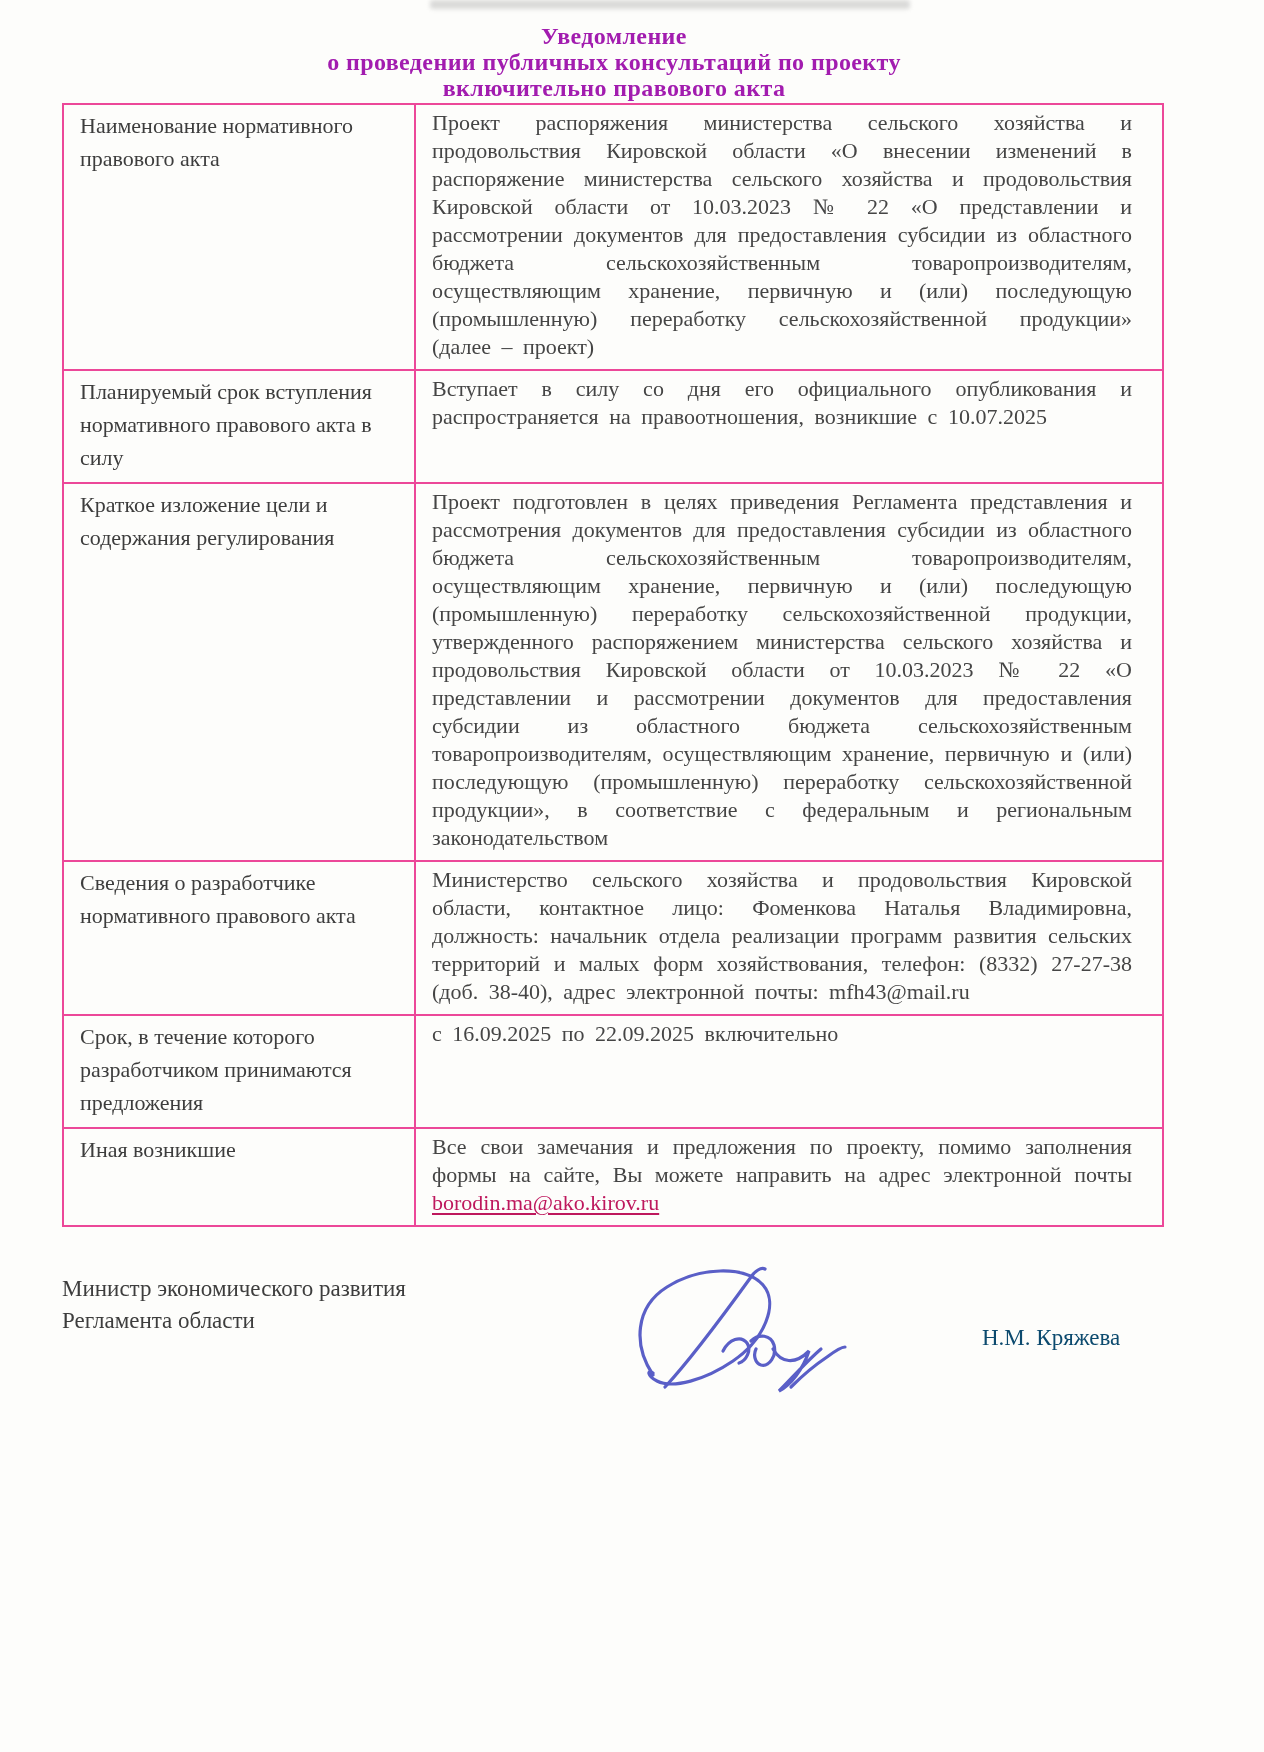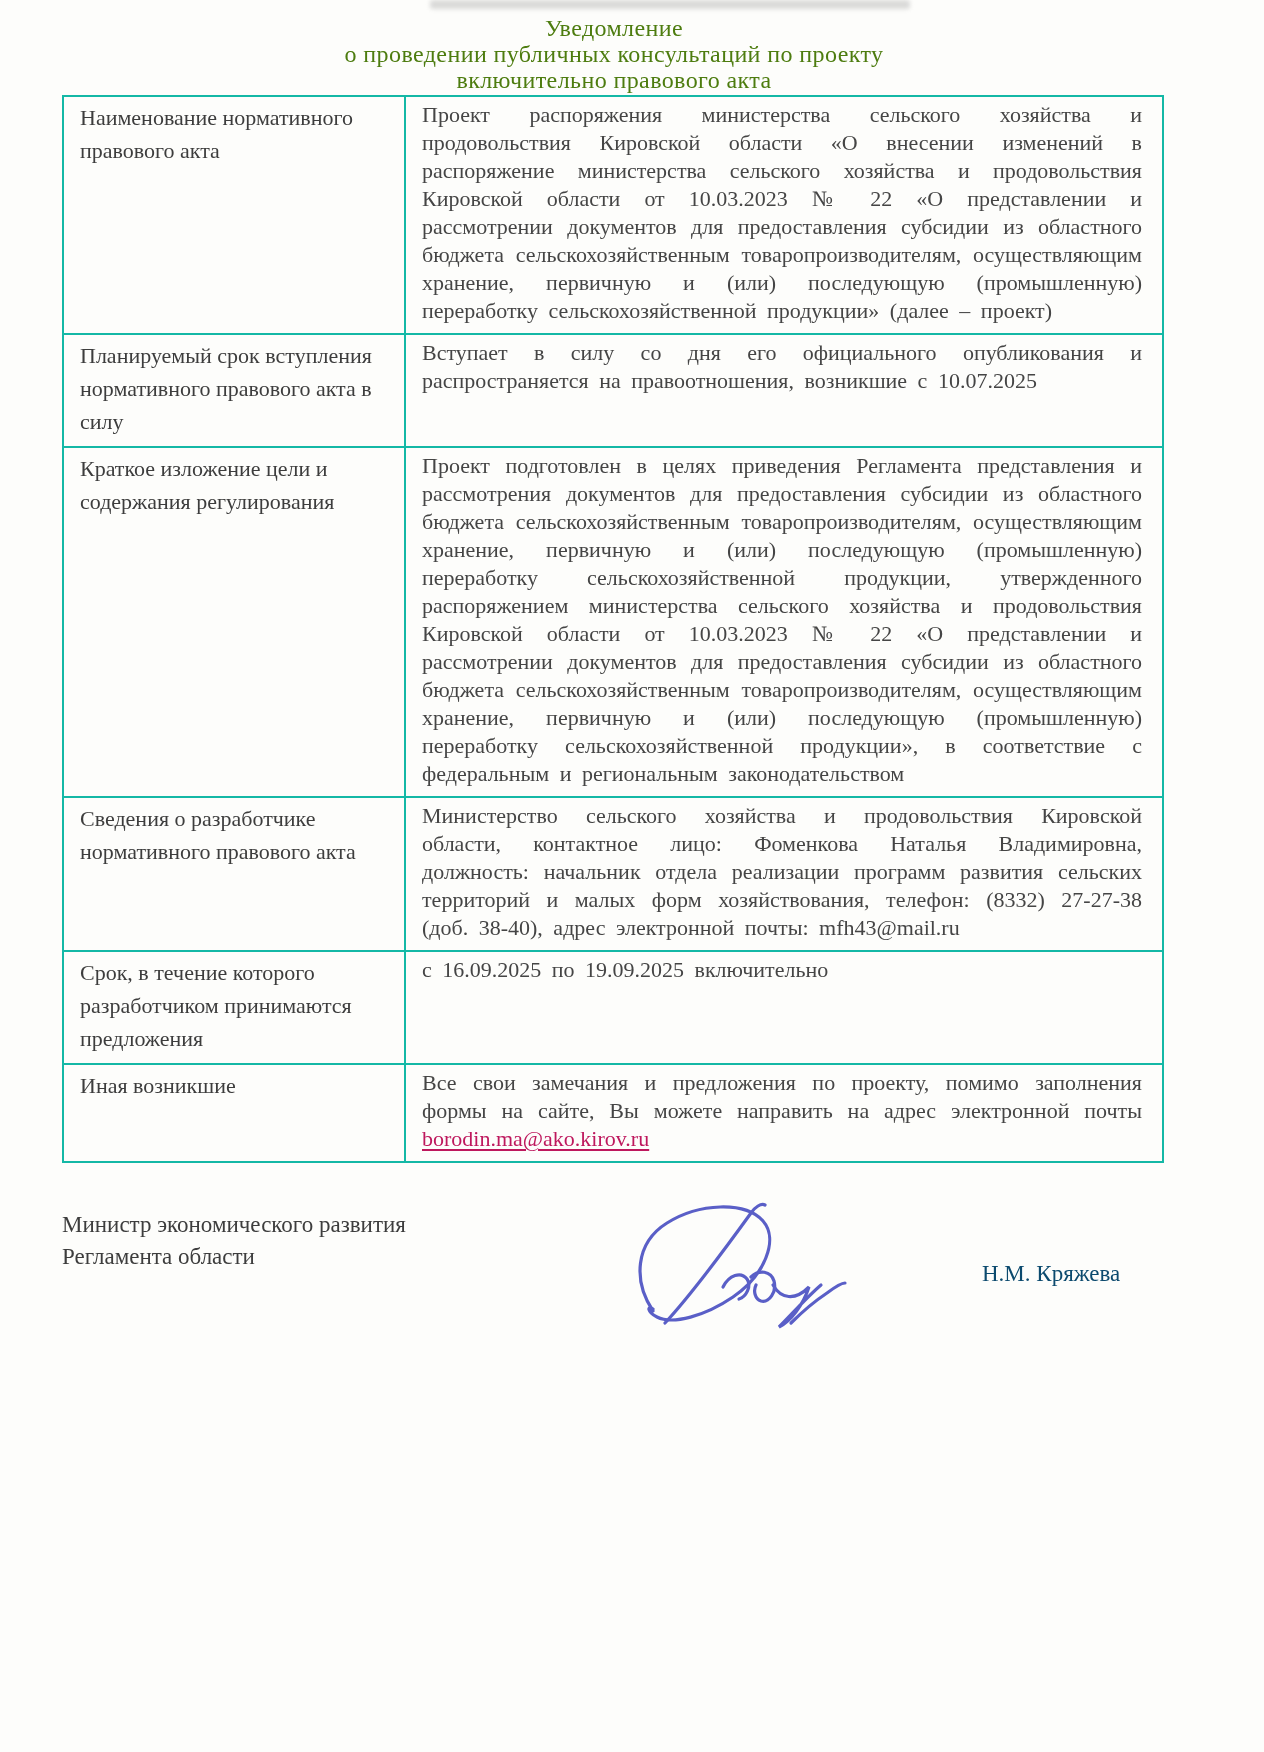--- a/index.html
+++ b/index.html
@@ -24,43 +24,43 @@
   .scan-artifact-top {
     position: absolute;
     top: 0; left: 430px;
     width: 480px; height: 9px;
     background: #9a9a9a;
     opacity: .35;
     filter: blur(2px);
     border-radius: 3px;
   }
   .doc-title {
-    padding-top: 16px;
+    padding-top: 24px;
     width: 1104px;
     margin-left: 62px;
     text-align: center;
-    font-weight: normal;
+    font-weight: bold;
     font-size: 24px;
     line-height: 25px;
-    color: #4d7c0f;
+    color: #a21caf;
     letter-spacing: 0.4px;
   }
   .doc-title div { margin-bottom: 1px; }
 
   table.notice-table {
     border-collapse: collapse;
     table-layout: fixed;
     width: 1102px;
     margin-left: 62px;
     margin-top: 2px;
   }
   table.notice-table td {
-    border: 2px solid #14b8a6;
+    border: 2px solid #ec4899;
     vertical-align: top;
-    padding: 4px 20px 8px 16px;
+    padding: 4px 30px 8px 16px;
   }
   td.cell-label {
     width: 304px;
     font-size: 22px;
     line-height: 33px;
     color: #3d3d3d;
   }
   td.cell-value {
     font-size: 22px;
     line-height: 28px;
@@ -125,21 +125,21 @@
       <tr>
         <td class="cell-label">Краткое изложение цели и содержания регулирования</td>
         <td class="cell-value">Проект подготовлен в целях приведения Регламента представления и рассмотрения документов для предоставления субсидии из областного бюджета сельскохозяйственным товаропроизводителям, осуществляющим хранение, первичную и (или) последующую (промышленную) переработку сельскохозяйственной продукции, утвержденного распоряжением министерства сельского хозяйства и продовольствия Кировской области от 10.03.2023 № 22 «О представлении и рассмотрении документов для предоставления субсидии из областного бюджета сельскохозяйственным товаропроизводителям, осуществляющим хранение, первичную и (или) последующую (промышленную) переработку сельскохозяйственной продукции», в соответствие с федеральным и региональным законодательством</td>
       </tr>
       <tr>
         <td class="cell-label">Сведения о разработчике нормативного правового акта</td>
         <td class="cell-value">Министерство сельского хозяйства и продовольствия Кировской области, контактное лицо: Фоменкова Наталья Владимировна, должность: начальник отдела реализации программ развития сельских территорий и малых форм хозяйствования, телефон: (8332) 27-27-38 (доб. 38-40), адрес электронной почты: mfh43@mail.ru</td>
       </tr>
       <tr>
         <td class="cell-label">Срок, в течение которого разработчиком принимаются предложения</td>
-        <td class="cell-value">с 16.09.2025 по 19.09.2025 включительно</td>
+        <td class="cell-value">с 16.09.2025 по 22.09.2025 включительно</td>
       </tr>
       <tr>
         <td class="cell-label">Иная возникшие</td>
         <td class="cell-value"><span>Все свои замечания и предложения по проекту, помимо заполнения формы на сайте, Вы можете направить на адрес электронной почты </span><a class="email-link">borodin.ma@ako.kirov.ru</a></td>
       </tr>
     </tbody>
   </table>
 
   <div class="signature-block">
     <div class="minister-title">

